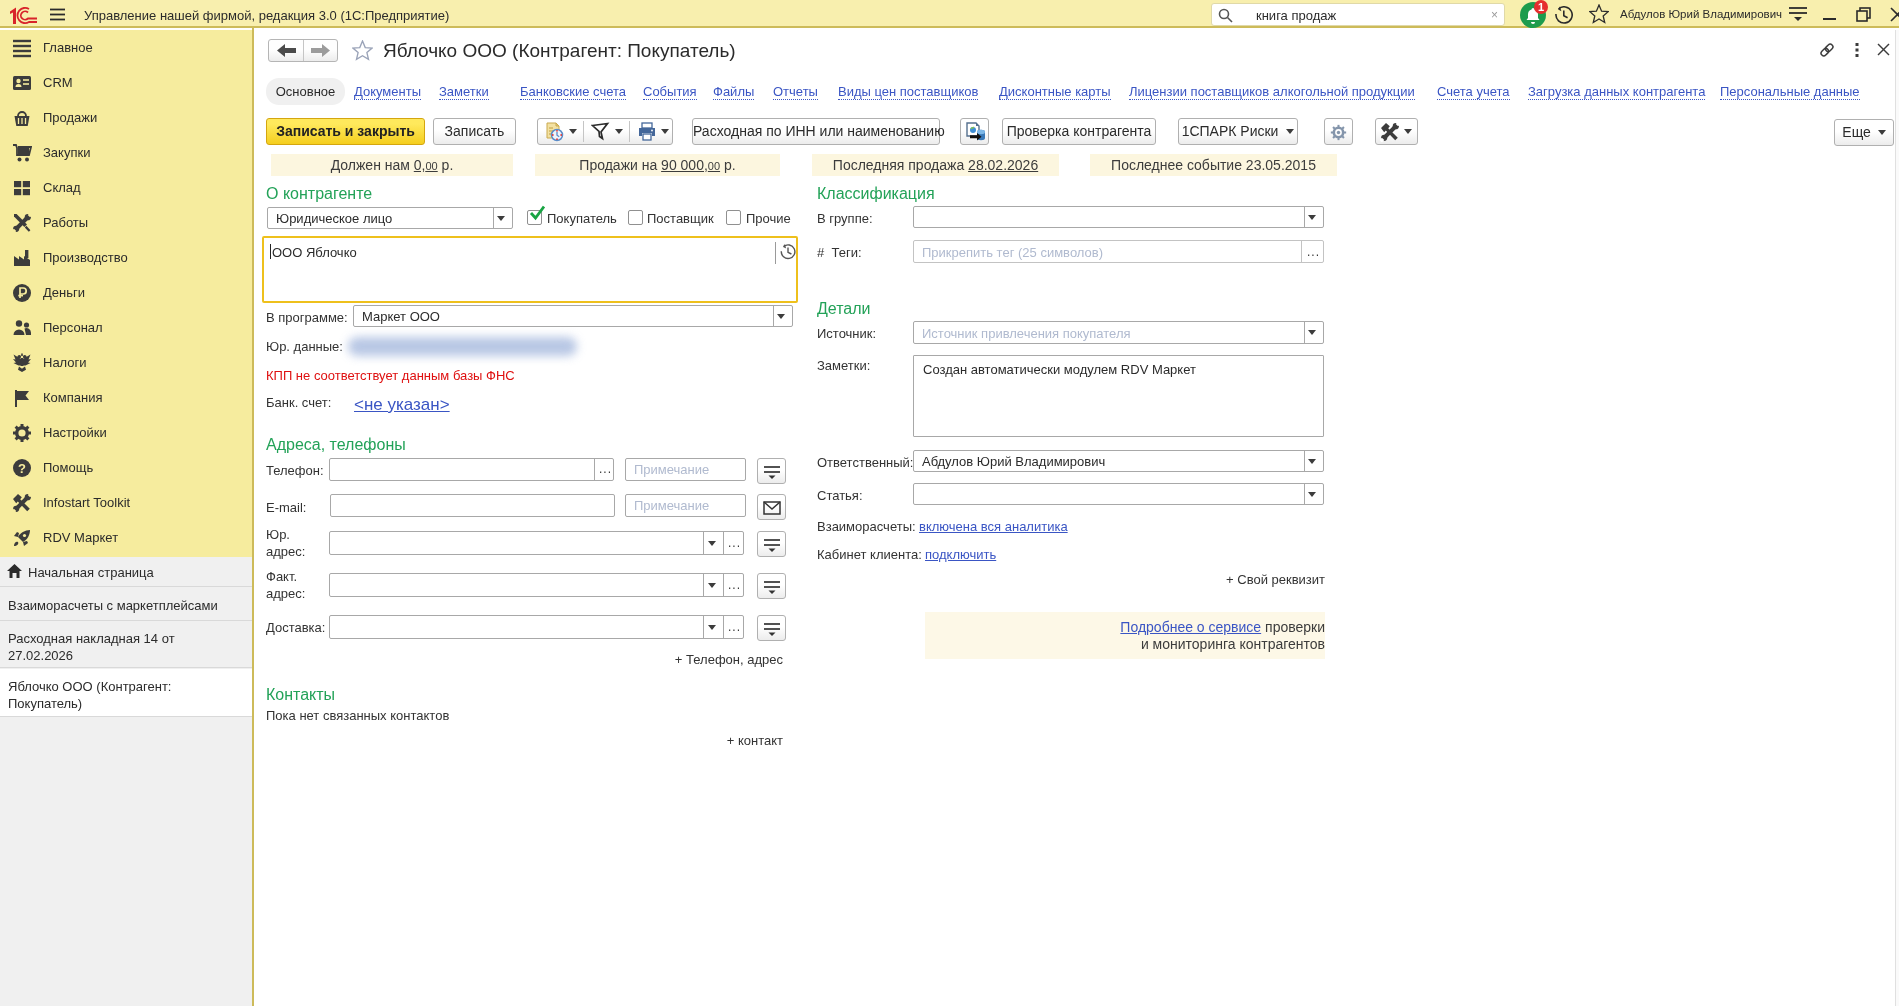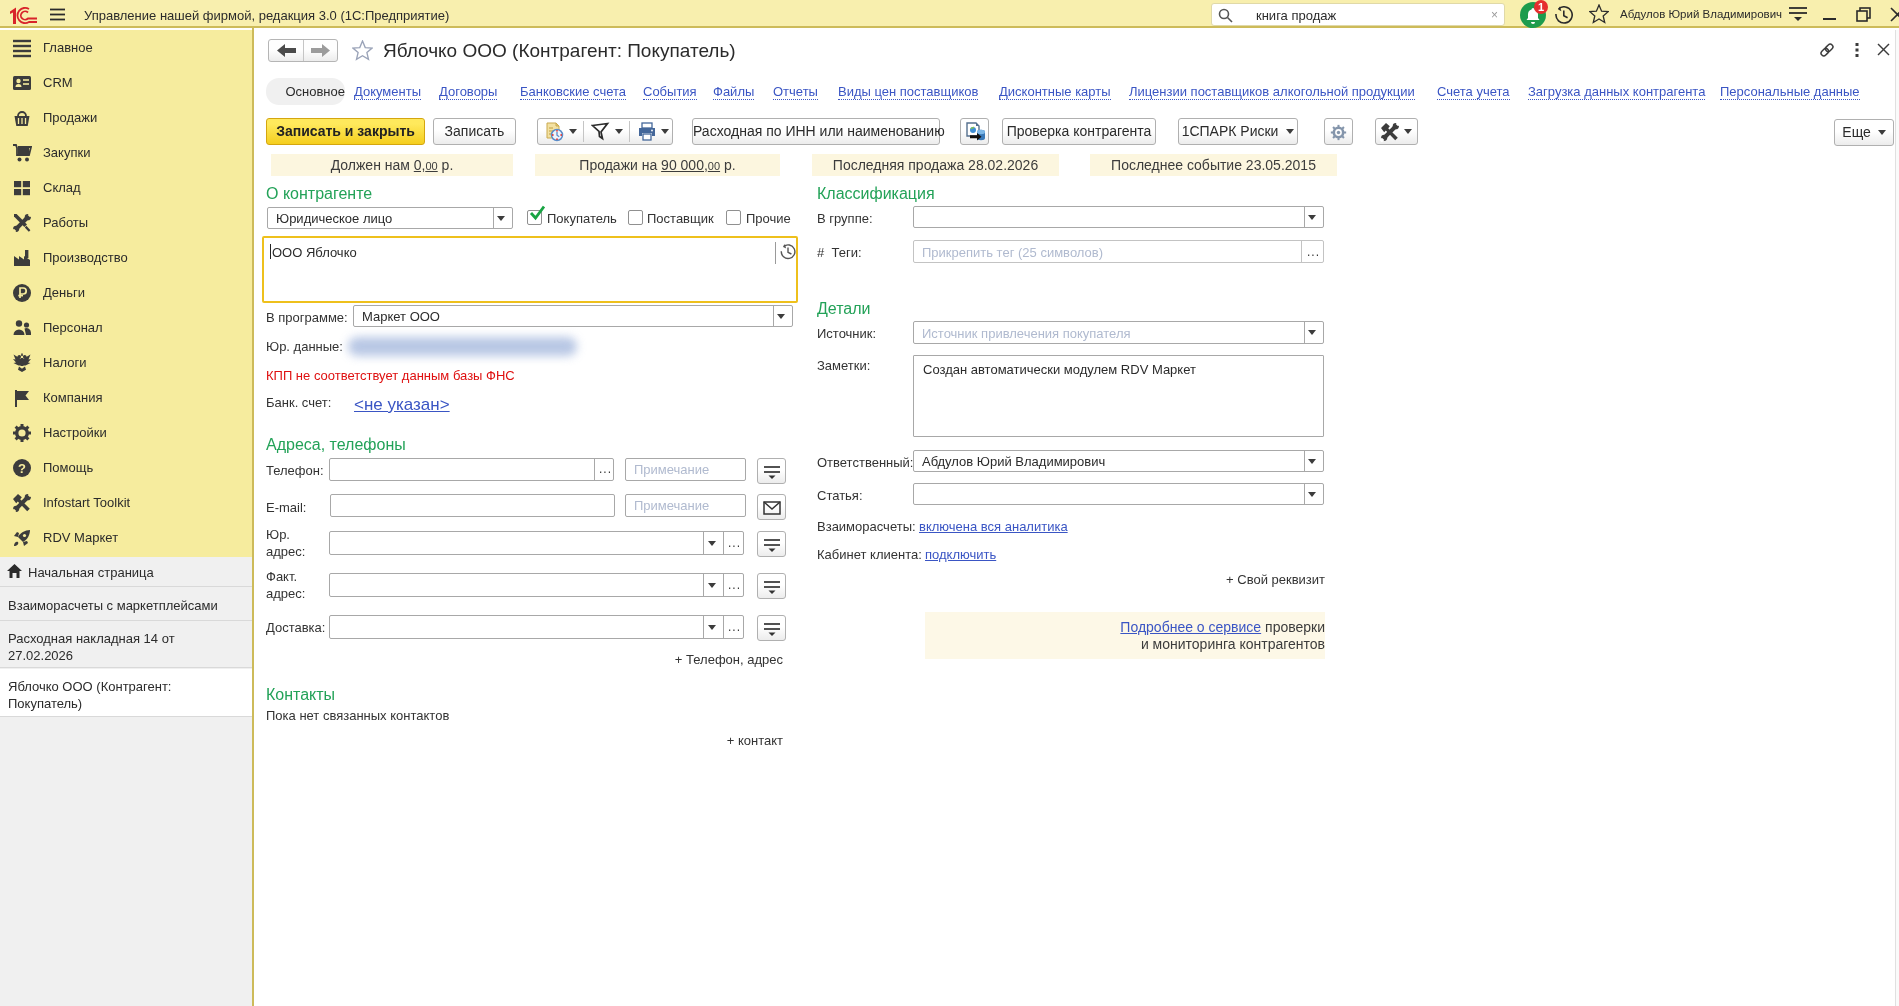--- a/index.html
+++ b/index.html
@@ -310,23 +310,23 @@
         <rect x="0.5" y="11" width="3" height="3"></rect>
       </g>
     </svg>
 <svg class="abs" style="left:1877px;top:43px" width="13" height="13" viewBox="0 0 13 13">
       <g stroke="#3c3c3c" stroke-width="1.4">
         <line x1="1" y1="1" x2="12" y2="12"></line>
         <line x1="12" y1="1" x2="1" y2="12"></line>
       </g>
     </svg>
 
-<div class="abs" style="left:266px;top:78px;width:79px;height:27px;background:#f0f0f0;border-radius:13px;text-align:right;line-height:27px;color:#2b2b2b">Основное</div>
+<div class="abs" style="left:266px;top:78px;width:79px;height:27px;background:#f0f0f0;border-radius:13px;text-align:center;line-height:27px;color:#2b2b2b">Основное</div>
 <div class="abs" style="left:354px;top:84px"><span class="tablnk">Документы</span></div>
-<div class="abs" style="left:439px;top:84px"><span class="tablnk">Договоры</span></div>
+<div class="abs" style="left:439px;top:84px"><span class="tablnk">Заметки</span></div>
 <div class="abs" style="left:520px;top:84px"><span class="tablnk">Банковские счета</span></div>
 <div class="abs" style="left:643px;top:84px"><span class="tablnk">События</span></div>
 <div class="abs" style="left:713px;top:84px"><span class="tablnk">Файлы</span></div>
 <div class="abs" style="left:773px;top:84px"><span class="tablnk">Отчеты</span></div>
 <div class="abs" style="left:838px;top:84px"><span class="tablnk">Виды цен поставщиков</span></div>
 <div class="abs" style="left:999px;top:84px"><span class="tablnk">Дисконтные карты</span></div>
 <div class="abs" style="left:1129px;top:84px"><span class="tablnk">Лицензии поставщиков алкогольной продукции</span></div>
 <div class="abs" style="left:1437px;top:84px"><span class="tablnk">Счета учета</span></div>
 <div class="abs" style="left:1528px;top:84px"><span class="tablnk">Загрузка данных контрагента</span></div>
 <div class="abs" style="left:1720px;top:84px"><span class="tablnk">Персональные данные</span></div>
@@ -410,21 +410,21 @@
         <g fill="#3c3c3c">
           <path d="M1 6 L6 1 L9.8 4.2 L8.2 6.2 L17.8 15.8 L15.2 18.2 L5.8 8.6 L4.2 10.2 Z"></path>
         </g>
       </svg>
  <span class="arr abs" style="left:28px;top:10px"></span>
 </div>
 <div class="btn" style="left:1834px;top:119px;width:60px;line-height:24px">Еще <span class="arr" style="margin-left:3px;vertical-align:2px"></span></div>
 
 <div class="abs" style="left:271px;top:154px;width:242px;height:22px;background:#fcf6df;text-align:center;font-size:14px;color:#3c3c3c;line-height:22px">Должен нам <span style="text-decoration:underline">0,<span style="font-size:11px">00</span></span> р.</div>
 <div class="abs" style="left:535px;top:154px;width:245px;height:22px;background:#fcf6df;text-align:center;font-size:14px;color:#3c3c3c;line-height:22px">Продажи на <span style="text-decoration:underline">90 000,<span style="font-size:11px">00</span></span> р.</div>
-<div class="abs" style="left:812px;top:154px;width:247px;height:22px;background:#fcf6df;text-align:center;font-size:14px;color:#3c3c3c;line-height:22px">Последняя продажа <span style="">28.02.2026</span></div>
+<div class="abs" style="left:812px;top:154px;width:247px;height:22px;background:#fcf6df;text-align:center;font-size:14px;color:#3c3c3c;line-height:22px">Последняя продажа <span style="text-decoration:underline">28.02.2026</span></div>
 <div class="abs" style="left:1090px;top:154px;width:247px;height:22px;background:#fcf6df;text-align:center;font-size:14px;color:#3c3c3c;line-height:22px">Последнее событие 23.05.2015</div>
 
 <div class="ghead" style="left:266px;top:185px">О контрагенте</div>
 <div class="inp" style="left:267px;top:207px;width:246px">
  <div class="abs" style="left:8px;top:3px;font-size:13px;color:#2b2b2b">Юридическое лицо</div>
  <div class="abs" style="left:225px;top:0;width:1px;height:20px;background:#a8a8a8"></div>
  <span class="arr abs" style="left:229px;top:8px"></span>
 </div>
 <div class="abs" style="left:527px;top:210px;width:15px;height:15px;border:1px solid #909090;border-radius:2px;background:#fff"></div>
 <svg class="abs" style="left:529px;top:205px" width="16" height="17" viewBox="0 0 16 17">

